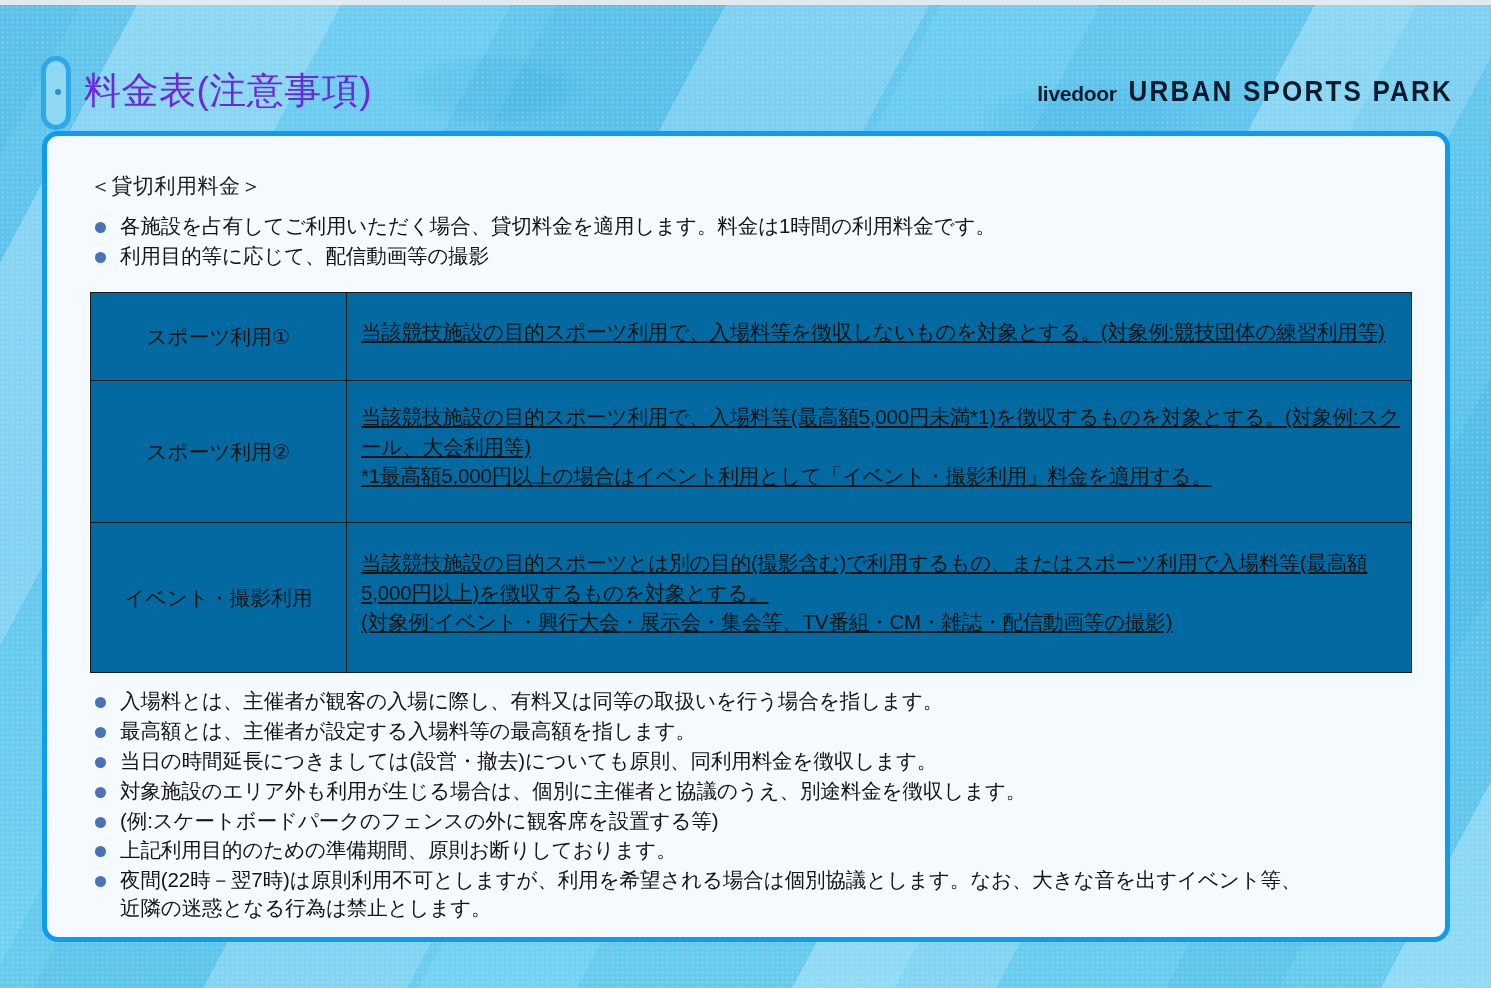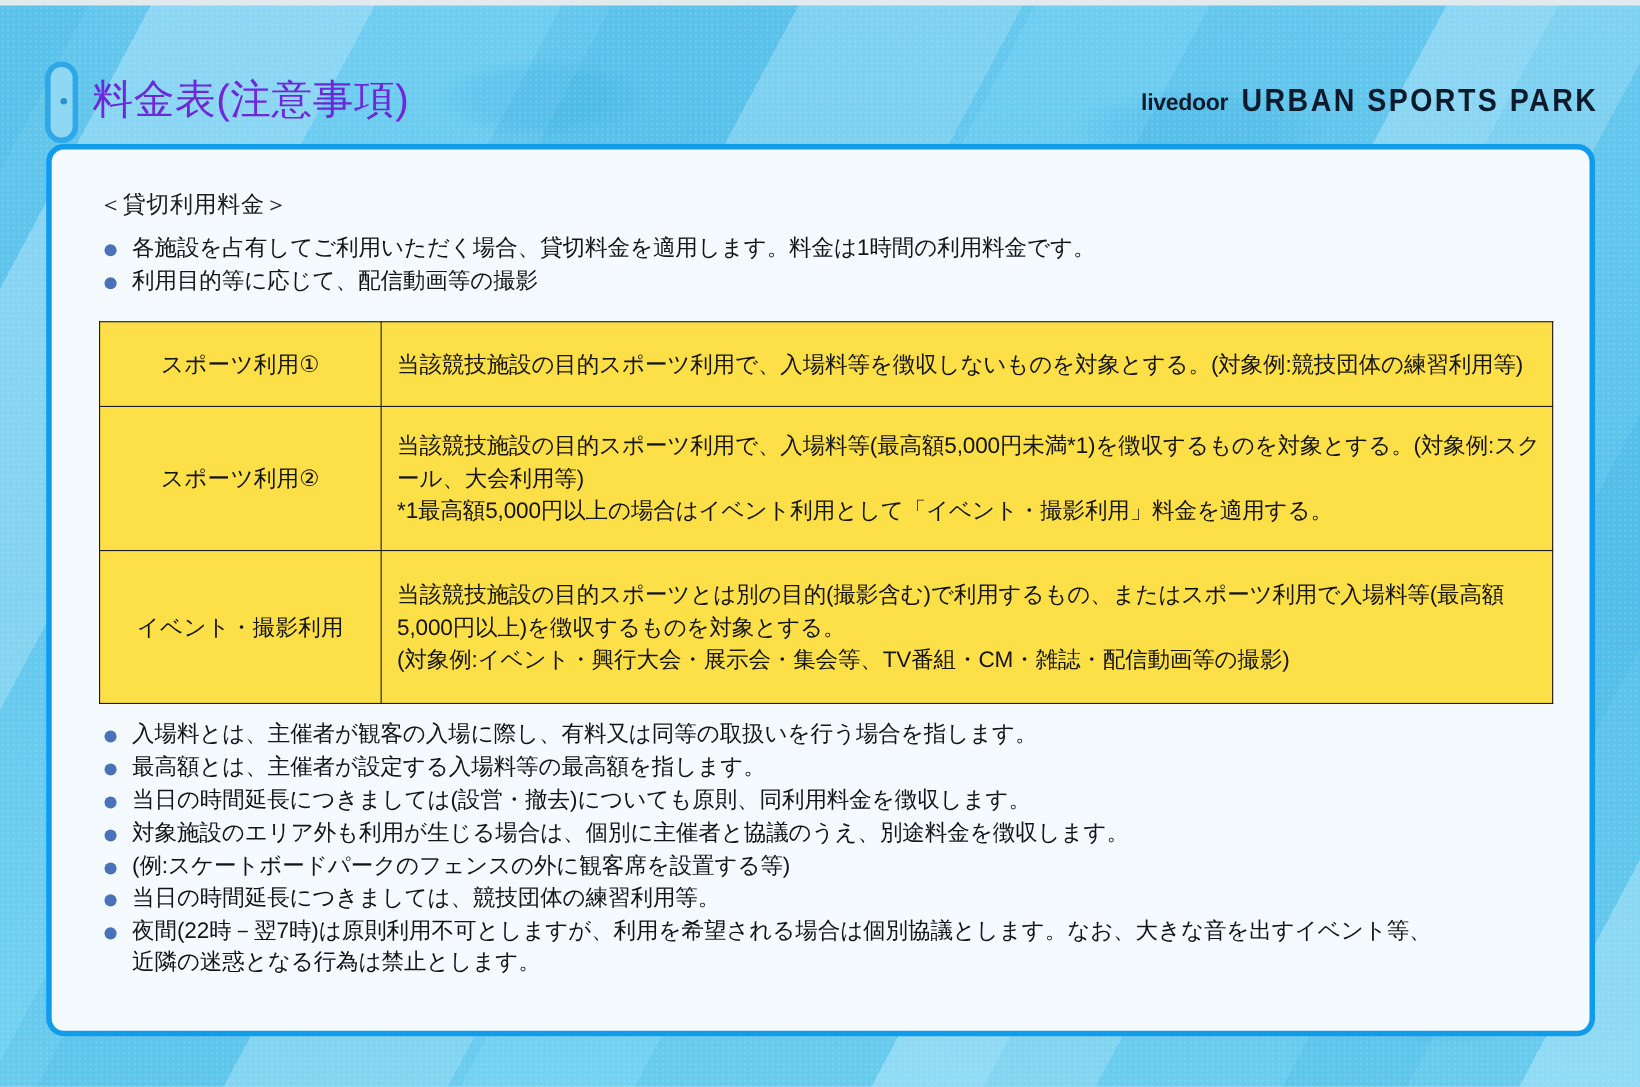--- a/index.html
+++ b/index.html
@@ -198,40 +198,41 @@
     margin-bottom: 1.5px;
     line-height: 1.38;
   }
 
   
   #price-table {
     border-collapse: collapse;
     width: 1322px;
     margin-top: 22px;
     table-layout: fixed;
-    background: #fde047;
+    background: #0369a1;
   }
   #price-table td {
     border: 1.6px solid #1a1a1a;
     vertical-align: middle;
     color: #141414;
   }
   #price-table td.cat {
     width: 247px;
     text-align: center;
     font-size: 20.5px;
     letter-spacing: .2px;
     padding: 6px 4px;
   }
   #price-table td.desc {
-    padding: 9px 10px 9px 14px;
+    padding: 9px 10px 20px 14px;
     font-size: 20.5px;
     line-height: 1.44;
     letter-spacing: -0.15px;
     white-space: pre-line;
+    text-decoration: underline;
   }
   tr.r1 td { height: 58px; }
   tr.r2 td { height: 112px; }
   tr.r3 td { height: 120px; }
 </style>
 </head>
 <body>
 
 <div id="page">
 
@@ -280,21 +281,21 @@
         </tbody>
       </table>
 
       <div id="bottom-list-wrap">
         <ul class="bullets" id="bottom-bullets">
           <li>入場料とは、主催者が観客の入場に際し、有料又は同等の取扱いを行う場合を指します。</li>
           <li>最高額とは、主催者が設定する入場料等の最高額を指します。</li>
           <li>当日の時間延長につきましては(設営・撤去)についても原則、同利用料金を徴収します。</li>
           <li>対象施設のエリア外も利用が生じる場合は、個別に主催者と協議のうえ、別途料金を徴収します。</li>
           <li>(例:スケートボードパークのフェンスの外に観客席を設置する等)</li>
-          <li>当日の時間延長につきましては、競技団体の練習利用等。</li>
+          <li>上記利用目的のための準備期間、原則お断りしております。</li>
           <li>夜間(22時－翌7時)は原則利用不可としますが、利用を希望される場合は個別協議とします。なお、大きな音を出すイベント等、
 近隣の迷惑となる行為は禁止とします。</li>
 
         </ul>
       </div>
 
     </div>
   </div>
 
 </div>

